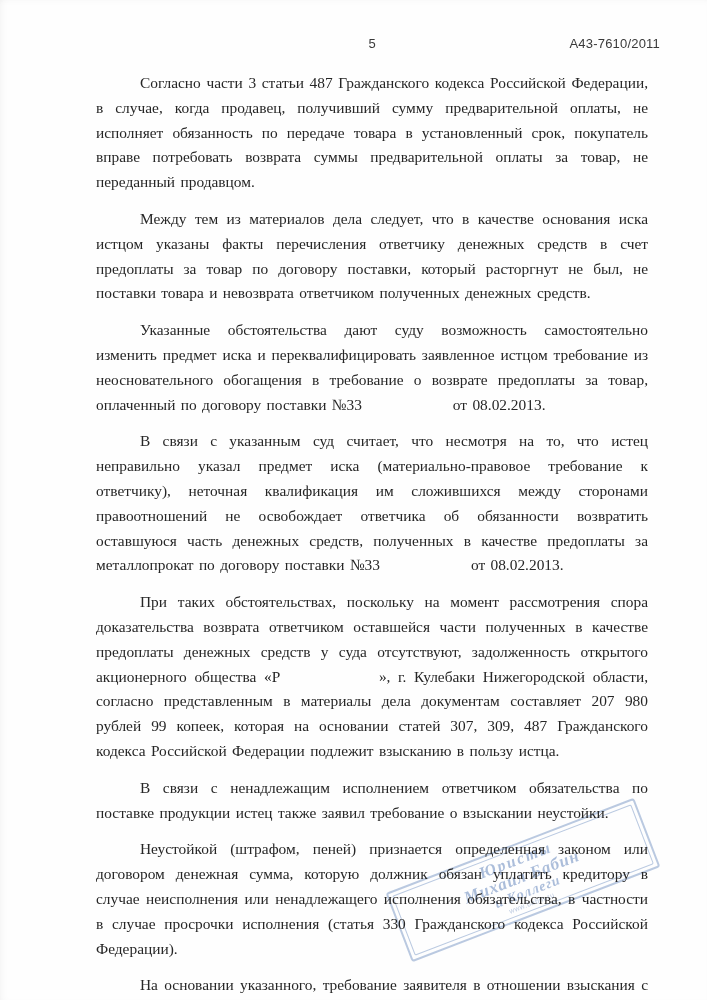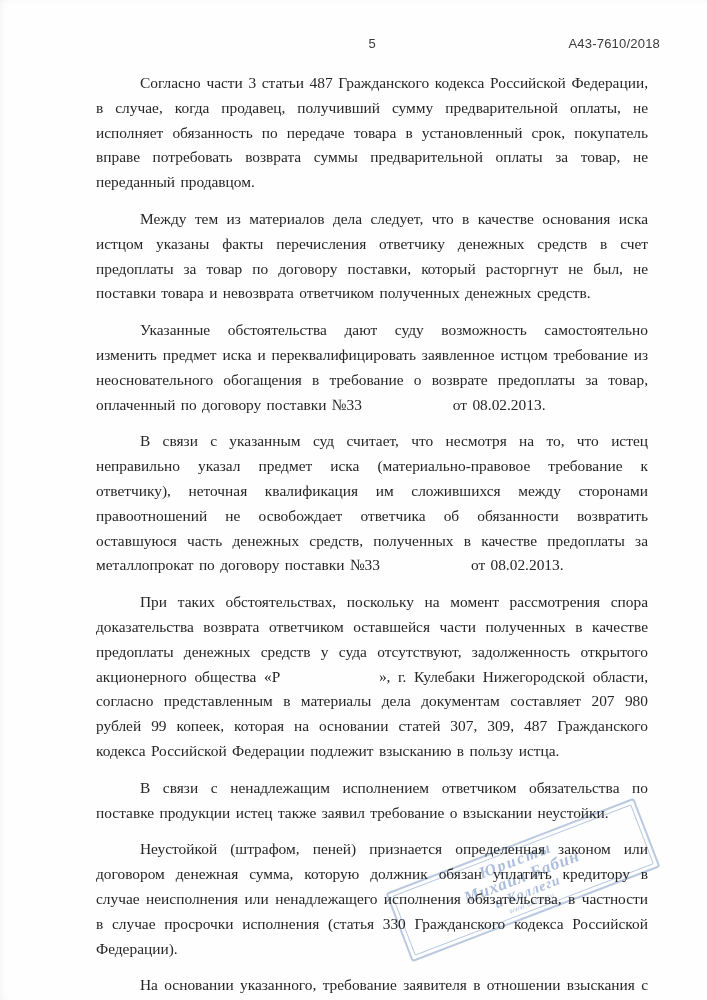--- a/index.html
+++ b/index.html
@@ -70,21 +70,21 @@
     font-family:"Liberation Sans",sans-serif;
   }
 </style>
 </head>
 <body>
 
 <div class="page">
 
   <div class="header">
     <span class="page-num">5</span>
-    <span class="case-num">А43-7610/2018</span>
+    <span class="case-num">А43-7610/2011</span>
   </div>
 
   <div class="stamp">
     <div class="stamp-inner">
       <div class="stamp-l1">Юристы</div>
       <div class="stamp-l2">Михаил Бабин</div>
       <div class="stamp-l3">и Коллеги</div>
       <div class="stamp-url">www.babin.ru</div>
     </div>
   </div>

